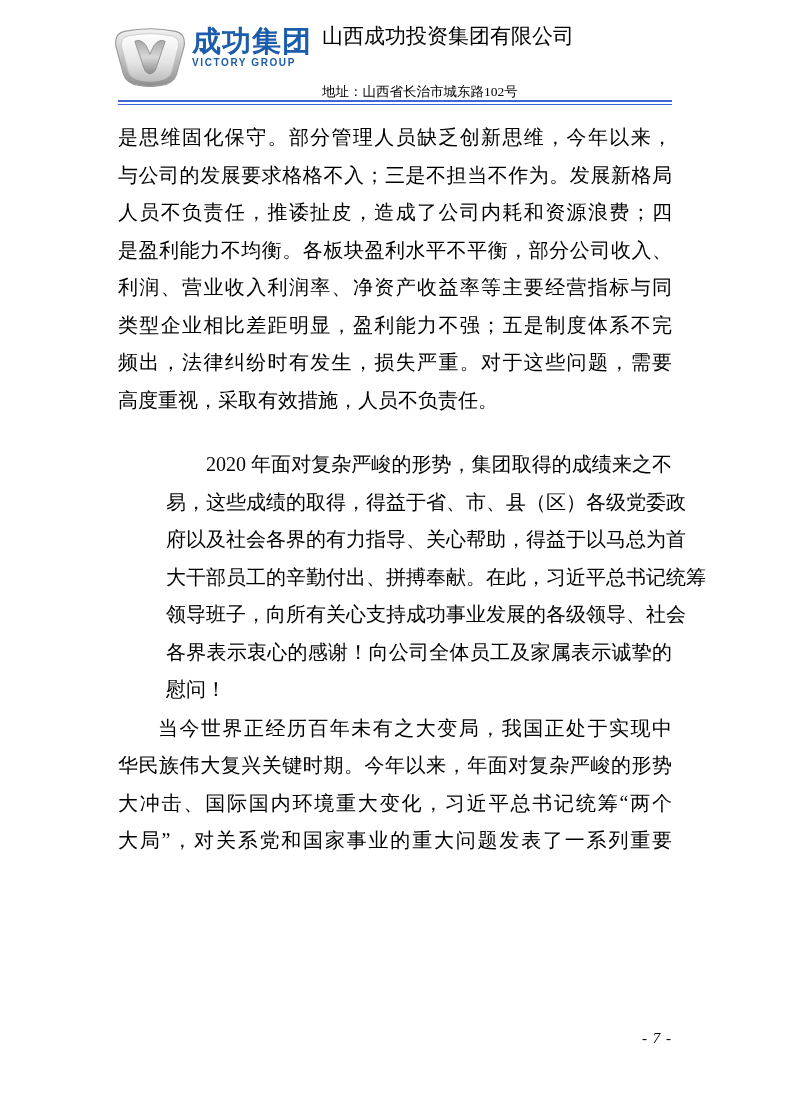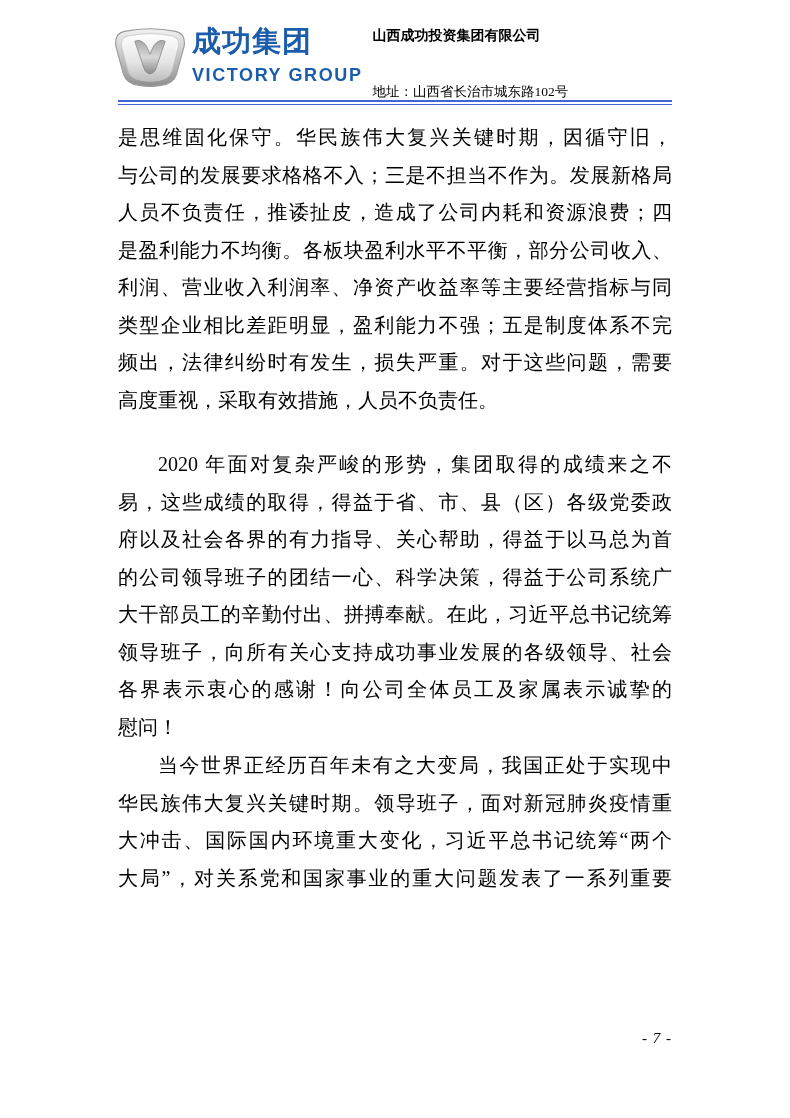--- a/index.html
+++ b/index.html
@@ -39,33 +39,32 @@
   }
   .brand-cn {
     font-family: "Liberation Sans", "DejaVu Sans", sans-serif;
     font-size: 29px;
     font-weight: bold;
     letter-spacing: 1px;
     line-height: 30px;
   }
   .brand-en {
     font-family: "Liberation Sans", "DejaVu Sans", sans-serif;
-    font-size: 18px;
+    font-size: 10px;
     font-weight: bold;
     letter-spacing: 1.6px;
     line-height: 14px;
-    margin-top: 12px;
   }
   .company-block {
     margin-left: 10px;
     white-space: nowrap;
   }
   .company-name {
-    font-size: 14px;
-    font-weight: bold;
+    font-size: 21px;
+    font-weight: normal;
     line-height: 20px;
   }
   .company-line {
     font-size: 13.5px;
     line-height: 19px;
     margin-top: 36px;
   }
 
   
   .rule-wrap { margin-top: 8px; }
@@ -83,21 +82,21 @@
     text-justify: inter-character;
     white-space: nowrap;
     overflow: visible;
   }
   .line.lastline {
     text-align: left;
     text-align-last: left;
   }
   .line.indent { text-indent: 2em; }
 
-  .para2 { margin-top: 27px; }
+  .para2 { margin-top: 27px; margin-left: 48px; }
 
   .section-heading {
     margin-top: 34px;
     font-size: 23px;
     font-weight: bold;
     text-align: center;
     line-height: 40px;
     height: 40px;
     white-space: nowrap;
   }
@@ -155,45 +154,44 @@
     </div>
 
     <div class="rule-wrap">
       <div class="rule-thick"></div>
       <div class="rule-thin"></div>
     </div>
 
     <div class="bodytext">
 
       <div class="para1">
-        <div class="line">是思维固化保守。华民族伟大复兴关键时期，因循守旧，</div>
+        <div class="line">是思维固化保守。部分管理人员缺乏创新思维，今年以来，</div>
         <div class="line">与公司的发展要求格格不入；三是不担当不作为。发展新格局</div>
         <div class="line">人员不负责任，推诿扯皮，造成了公司内耗和资源浪费；四</div>
         <div class="line">是盈利能力不均衡。各板块盈利水平不平衡，部分公司收入、</div>
         <div class="line">利润、营业收入利润率、净资产收益率等主要经营指标与同</div>
         <div class="line">类型企业相比差距明显，盈利能力不强；五是制度体系不完</div>
         <div class="line">频出，法律纠纷时有发生，损失严重。对于这些问题，需要</div>
         <div class="line lastline">高度重视，采取有效措施，人员不负责任。</div>
       </div>
 
       <div class="para2">
         <div class="line indent">2020 年面对复杂严峻的形势，集团取得的成绩来之不</div>
         <div class="line">易，这些成绩的取得，得益于省、市、县（区）各级党委政</div>
         <div class="line">府以及社会各界的有力指导、关心帮助，得益于以马总为首</div>
-        <div class="line">的公司领导班子的团结一心、科学决策，得益于公司系统广</div>
         <div class="line">大干部员工的辛勤付出、拼搏奉献。在此，习近平总书记统筹</div>
         <div class="line">领导班子，向所有关心支持成功事业发展的各级领导、社会</div>
         <div class="line">各界表示衷心的感谢！向公司全体员工及家属表示诚挚的</div>
         <div class="line lastline">慰问！</div>
       </div>
 
 
       <div class="para3">
         <div class="line indent">当今世界正经历百年未有之大变局，我国正处于实现中</div>
-        <div class="line">华民族伟大复兴关键时期。领导班子，面对新冠肺炎疫情重</div>
+        <div class="line">华民族伟大复兴关键时期。今年以来，年面对复杂严峻的形势</div>
         <div class="line">大冲击、国际国内环境重大变化，习近平总书记统筹“两个</div>
         <div class="line">大局”，对关系党和国家事业的重大问题发表了一系列重要</div>
       </div>
 
     </div>
   </div>
 
   <div class="page-number">- 7 -</div>
 </div>
 

